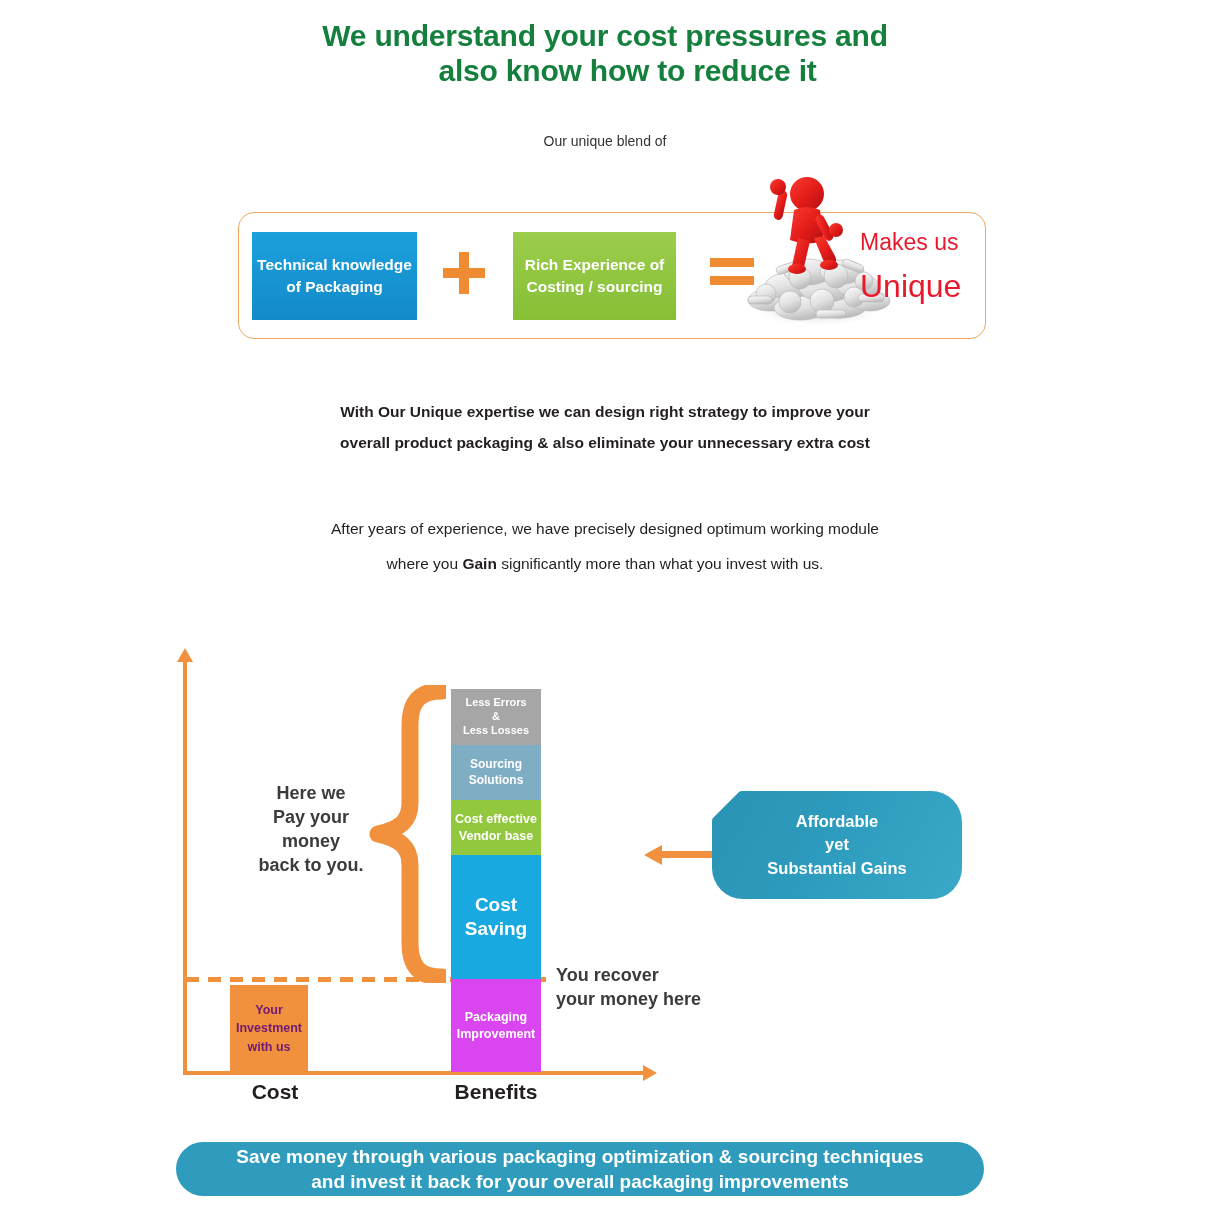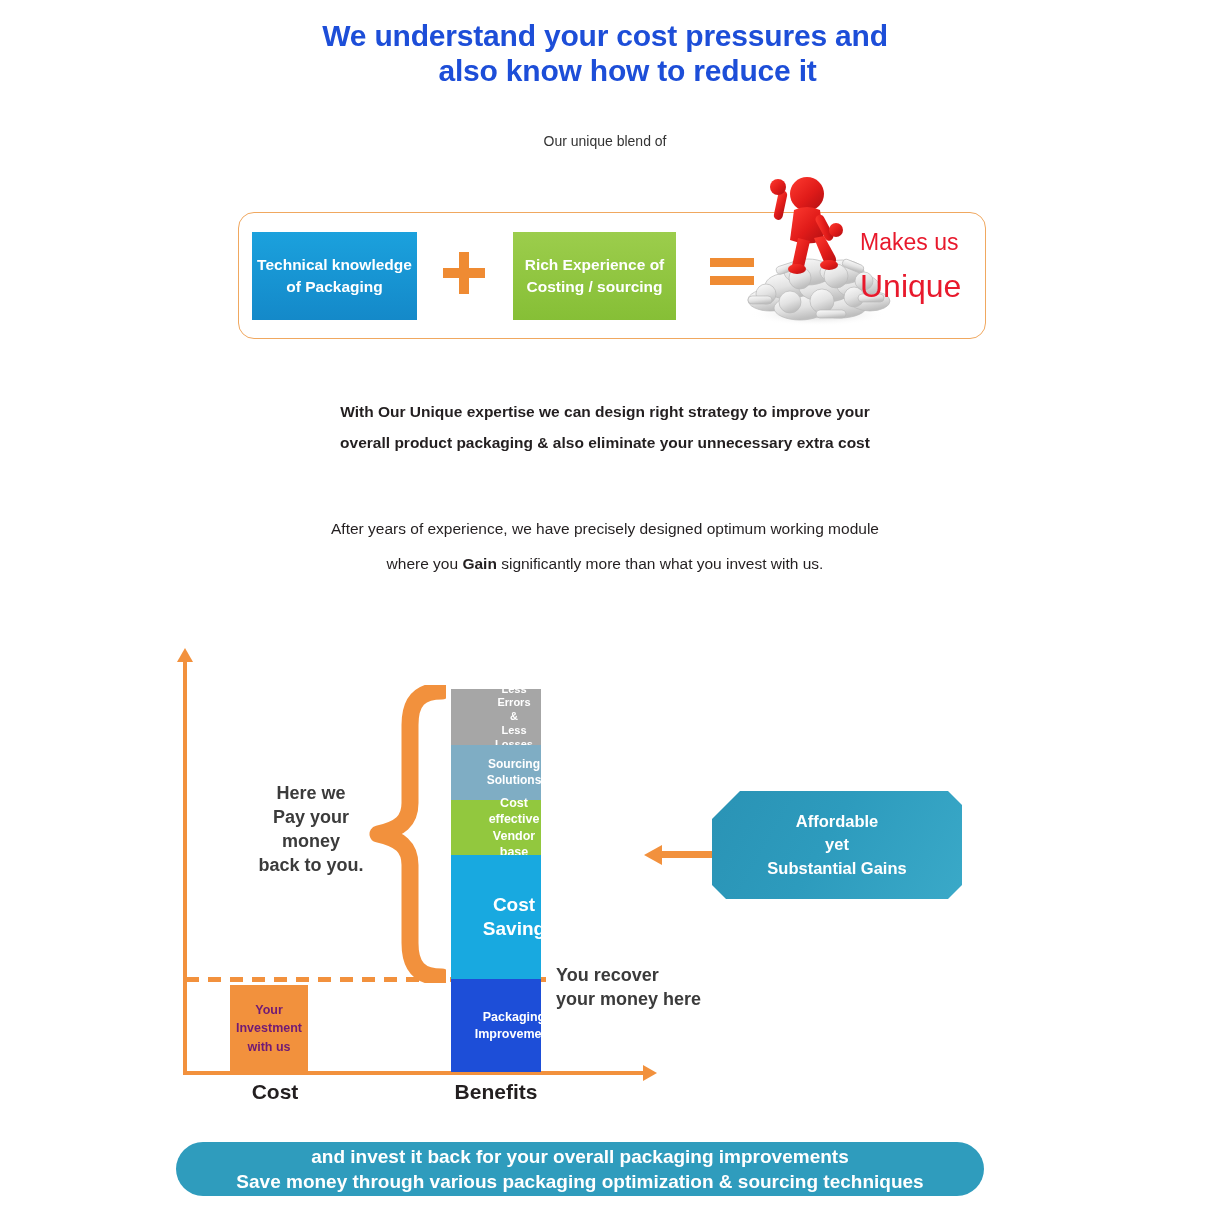--- a/index.html
+++ b/index.html
@@ -11,21 +11,21 @@
     position:relative;
     overflow:hidden;
   }
   .abs{position:absolute;}
 
   
   #page-title{
     left:0;top:18px;width:1210px;
     text-align:center;
     font-size:30px;font-weight:bold;line-height:1.18;
-    color:#1d4ed8;
+    color:#15803d;
     letter-spacing:-0.2px;
   }
   #page-title .l2{display:block;padding-left:45px;}
 
   
   #blend-label{
     left:0;top:133px;width:1210px;
     text-align:center;
     font-size:14px;color:#333333;
   }
@@ -123,27 +123,26 @@
   }
 
   
   #benefits-bar{left:451px;top:689px;width:90px;height:383px;}
   .seg{
     position:absolute;left:0;width:90px;
     color:#ffffff;font-weight:bold;
     display:flex;align-items:center;justify-content:center;
     text-align:center;
     box-sizing:border-box;
-    padding-left:36px;
   }
   .seg-less-errors{top:0;height:56px;background:#a6a6a6;font-size:11px;line-height:1.25;}
   .seg-sourcing{top:56px;height:55px;background:#7fadc4;font-size:12px;line-height:1.3;}
   .seg-vendor{top:111px;height:55px;background:#92c83e;font-size:12.5px;line-height:1.3;}
   .seg-cost-saving{top:166px;height:124px;background:#18a9e0;font-size:19px;line-height:1.25;}
-  .seg-packaging{top:290px;height:93px;background:#1d4ed8;font-size:12.5px;line-height:1.35;}
+  .seg-packaging{top:290px;height:93px;background:#d946ef;font-size:12.5px;line-height:1.35;}
 
   
   #pay-back-brace{left:362px;top:685px;width:84px;height:298px;}
 
   
   #pay-back-label{
     left:232px;top:782px;width:158px;
     text-align:center;
     font-size:18px;font-weight:bold;line-height:1.33;
     color:#3b3b3b;
@@ -167,20 +166,21 @@
   }
 
   
   #gains-callout{
     left:712px;top:791px;width:250px;height:108px;
     background:linear-gradient(120deg,#2a93b5 0%,#2d9bbd 45%,#3aa9c8 100%);
     color:#ffffff;font-weight:bold;font-size:16.5px;line-height:1.42;
     display:flex;align-items:center;justify-content:center;text-align:center;
     clip-path:polygon(0 28px, 28px 0, 236px 0, 250px 14px, 250px 94px, 236px 108px, 14px 108px, 0 94px);
     box-sizing:border-box;
+    border-radius:31px;
   }
   #gains-arrow{left:644px;top:845px;width:72px;height:20px;}
   #gains-arrow .shaft{position:absolute;left:16px;top:6px;width:56px;height:7px;background:#f2913d;}
   #gains-arrow .head{
     position:absolute;left:0;top:0;width:0;height:0;
     border-top:10px solid transparent;border-bottom:10px solid transparent;
     border-right:18px solid #f2913d;
   }
 
   
@@ -391,16 +391,16 @@
 <div class="abs" id="gains-callout">
   <span>
     <span>Affordable</span><br>
     <span>yet</span><br>
     <span>Substantial Gains</span>
   </span>
 </div>
 
 <div class="abs" id="bottom-banner">
   <span>
+    <span class="bb-line">Save money through various packaging optimization &amp; sourcing techniques</span>
     <span class="bb-line">and invest it back for your overall packaging improvements</span>
-    <span class="bb-line">Save money through various packaging optimization &amp; sourcing techniques</span>
   </span>
 </div>
 
 </body></html>

